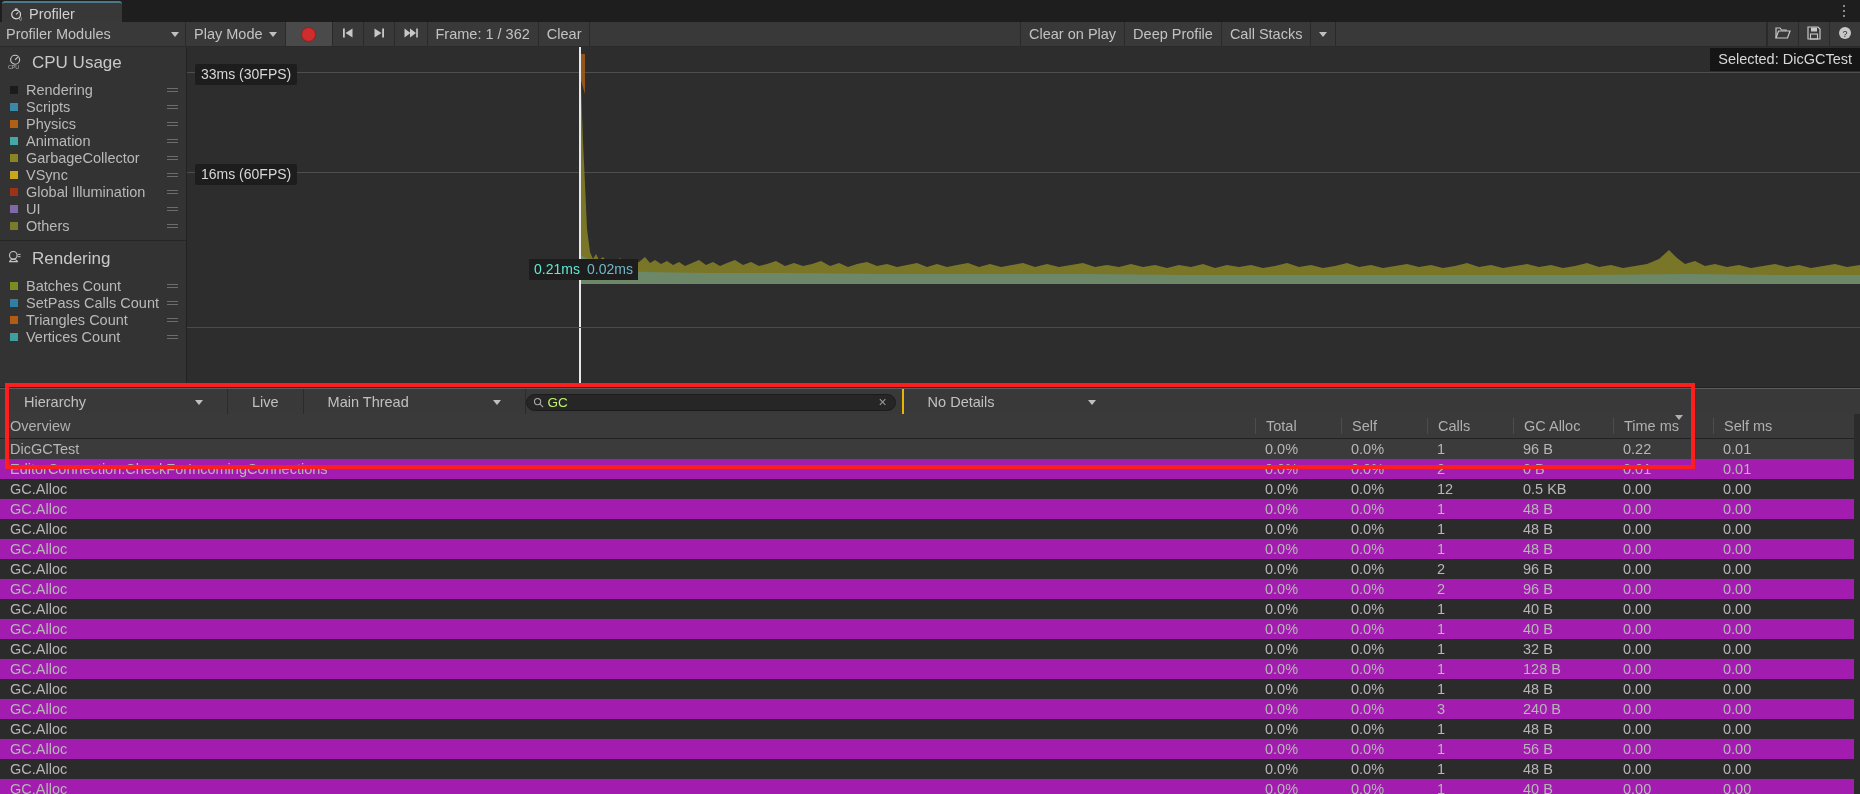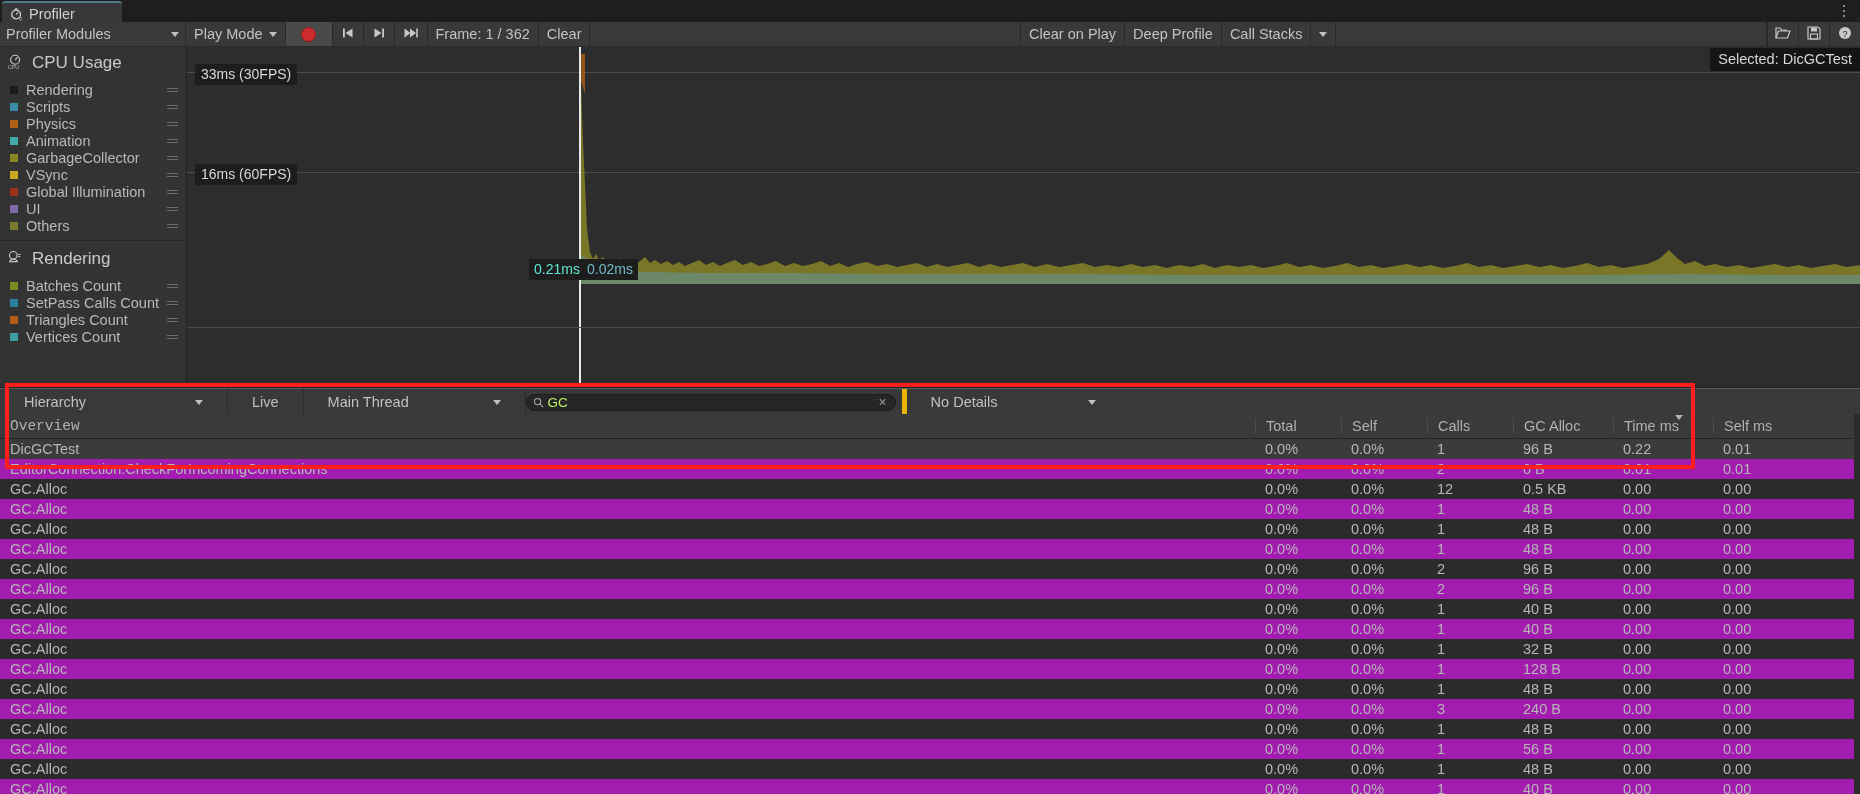--- a/index.html
+++ b/index.html
@@ -65,28 +65,28 @@
   .hb{display:flex;align-items:center;padding:0 24px;border-right:1px solid #2b2b2b;
       color:#c0c0c0;font-size:14.5px;white-space:nowrap;box-sizing:border-box;}
   .hb-hier{width:228px;justify-content:space-between;}
   .hb-thread{width:222px;justify-content:space-between;}
   .hb-stats{flex:1;justify-content:center;border-right:none;}
   .searchbox{width:370px;height:17px;align-self:center;background:#262626;border:1px solid #1c1c1c;
              border-radius:9px;display:flex;align-items:center;padding:0 6px;box-sizing:border-box;
              margin-right:6px;}
   .search-val{font-size:13.5px;color:#bef264;margin-left:4px;flex:1;}
   .search-x{font-size:14px;color:#9a9a9a;padding:0 2px;}
-  .hb-details{width:218px;justify-content:space-between;border-right:none;border-left:5px solid #eab308;}
+  .hb-details{width:218px;justify-content:space-between;border-right:none;border-left:2px solid #eab308;}
 
   
   .tbl{position:absolute;left:0;top:414px;width:1860px;bottom:0;background:#2b2b2b;overflow:hidden;}
   .thead{display:flex;height:24px;background:#3a3a3a;border-bottom:1px solid #222;align-items:center;}
   .th{font-size:14.5px;color:#b0b0b0;box-sizing:border-box;padding-left:10px;position:relative;
       border-left:1px solid #4d4d4d;height:16px;line-height:16px;}
-  .th.first{border-left:none;font-family:Liberation Mono, monospace;}
+  .th.first{border-left:none;}
   .sortmark{position:absolute;right:30px;top:-3px;width:0;height:0;
             border-left:4px solid transparent;border-right:4px solid transparent;border-top:5px solid #b0b0b0;}
   .trow{display:flex;height:20px;align-items:center;}
   .trow.sel{background:#3b3b3b;}
   .trow.alt{background:#a21caf;}
   .td{font-size:14.5px;color:#b6b6b6;box-sizing:border-box;padding-left:10px;white-space:nowrap;overflow:hidden;}
   .c-name{width:1255px;}
   .c-total{width:86px;}
   .c-self{width:86px;}
   .c-calls{width:86px;}

